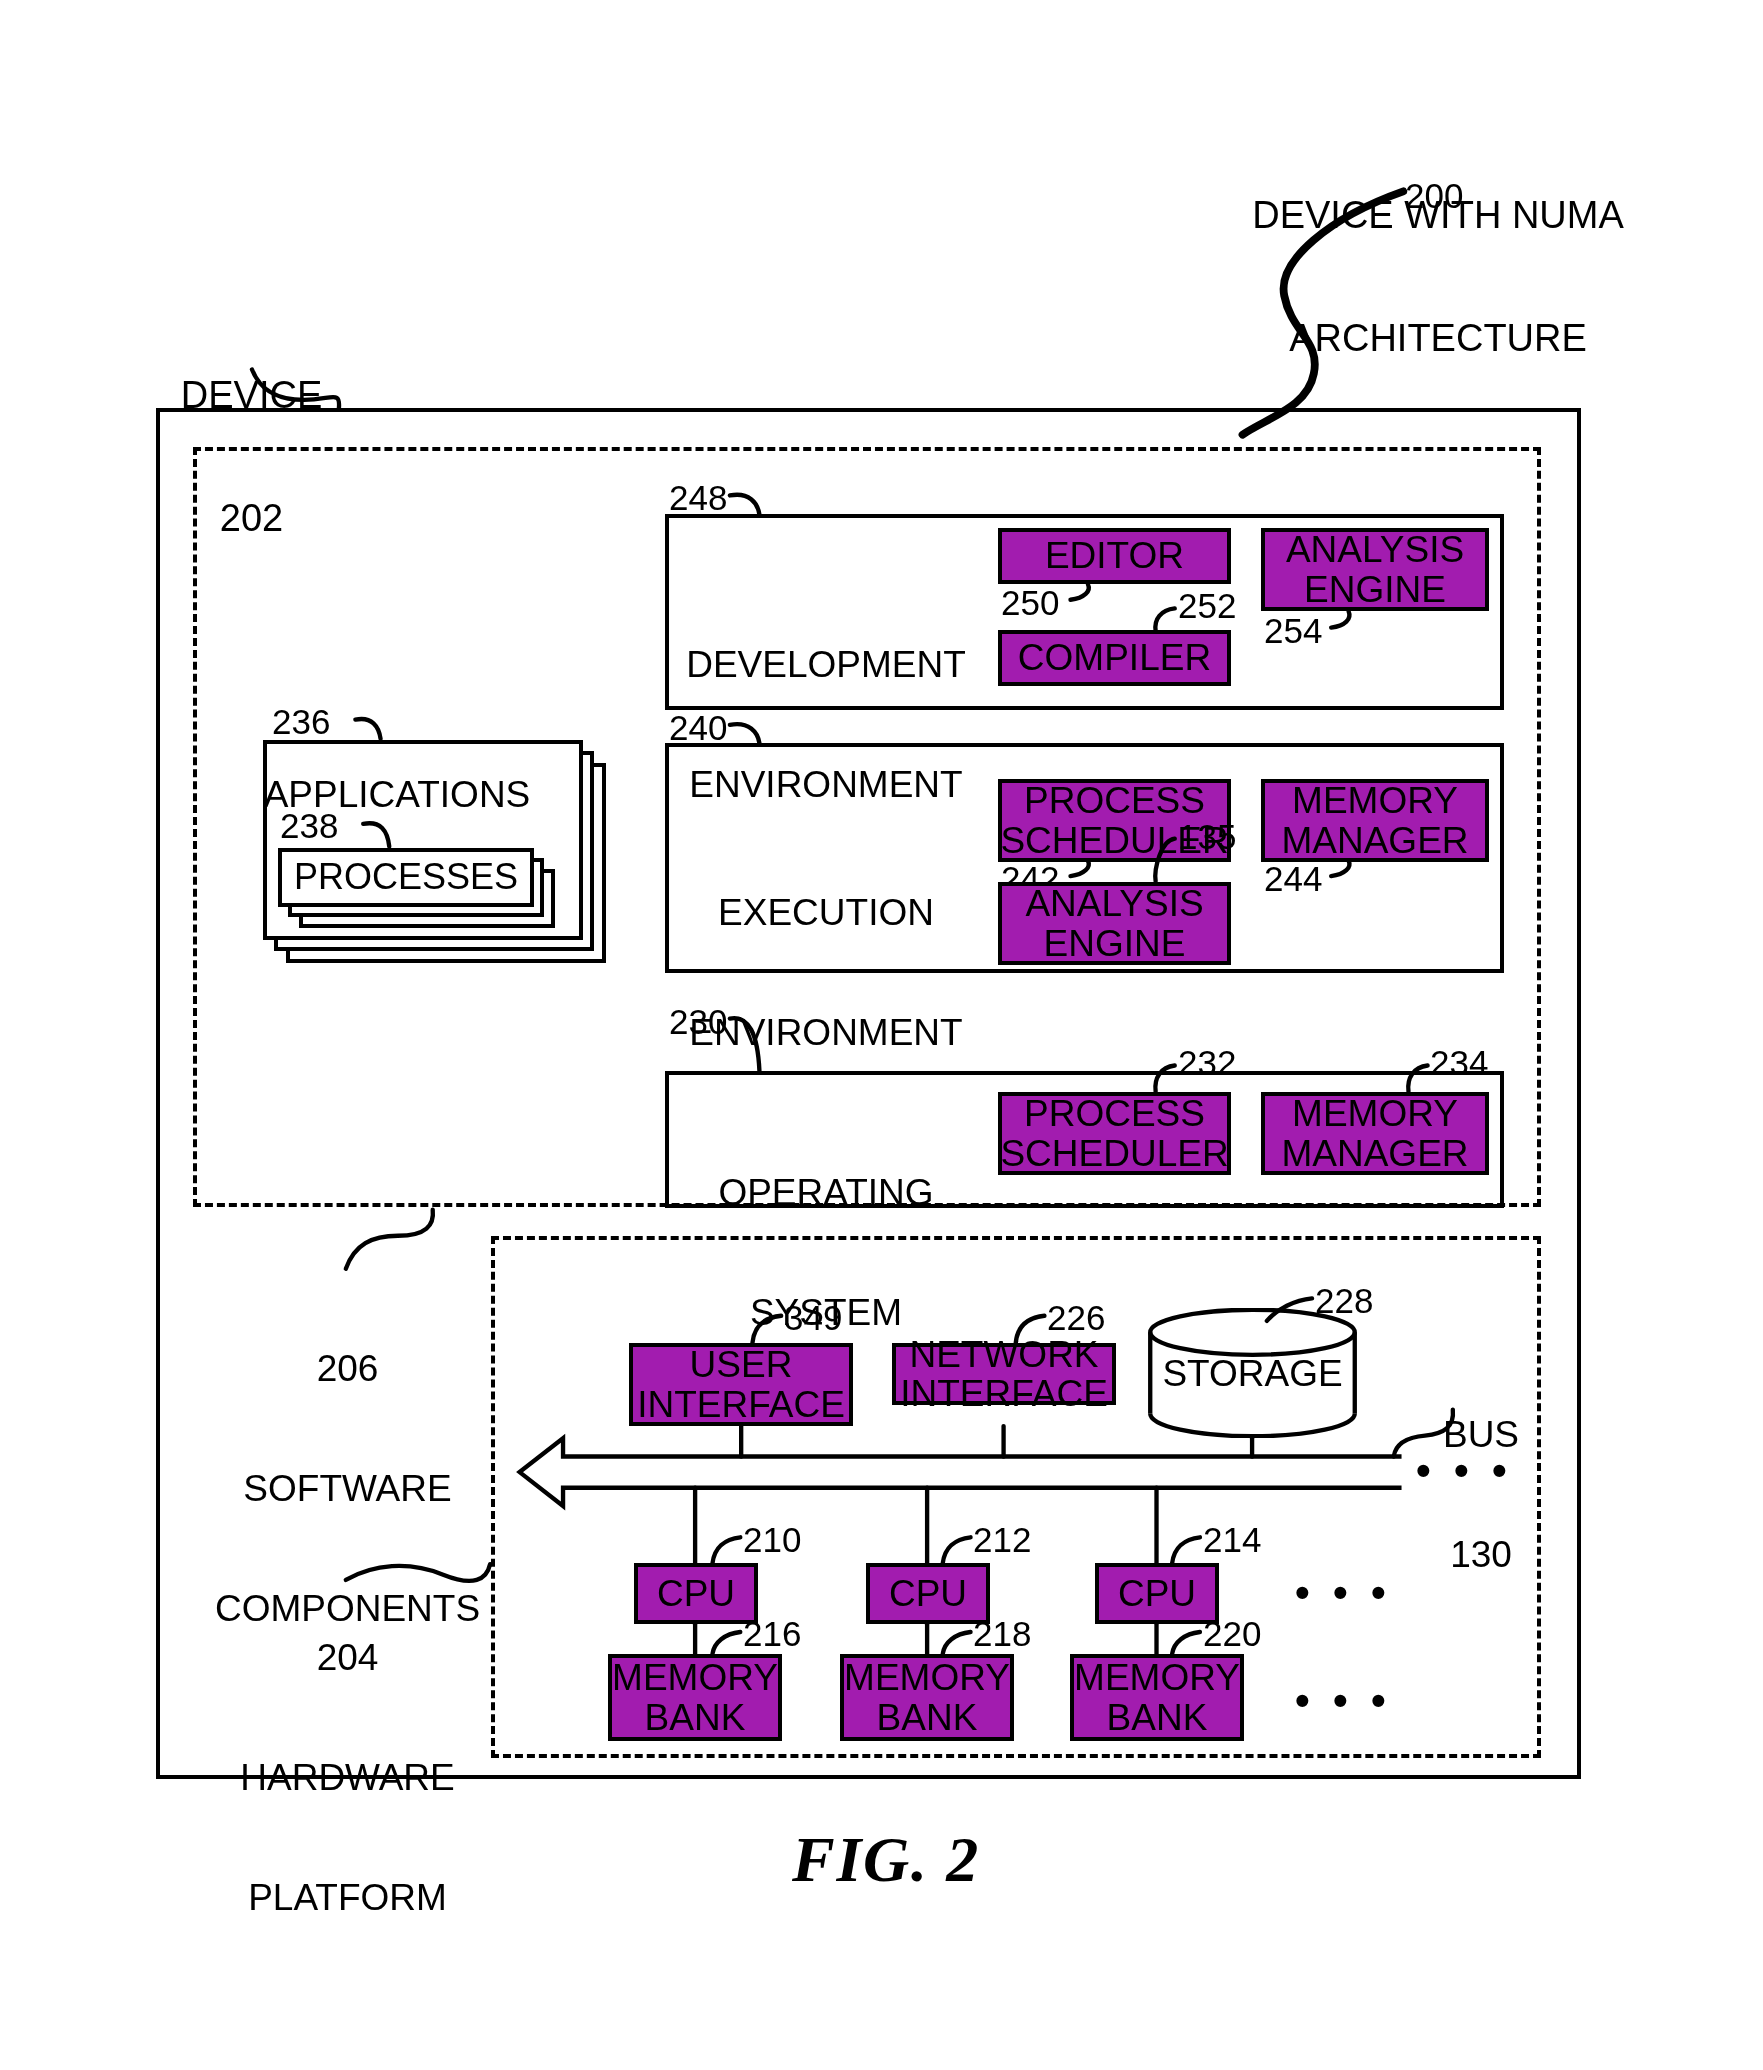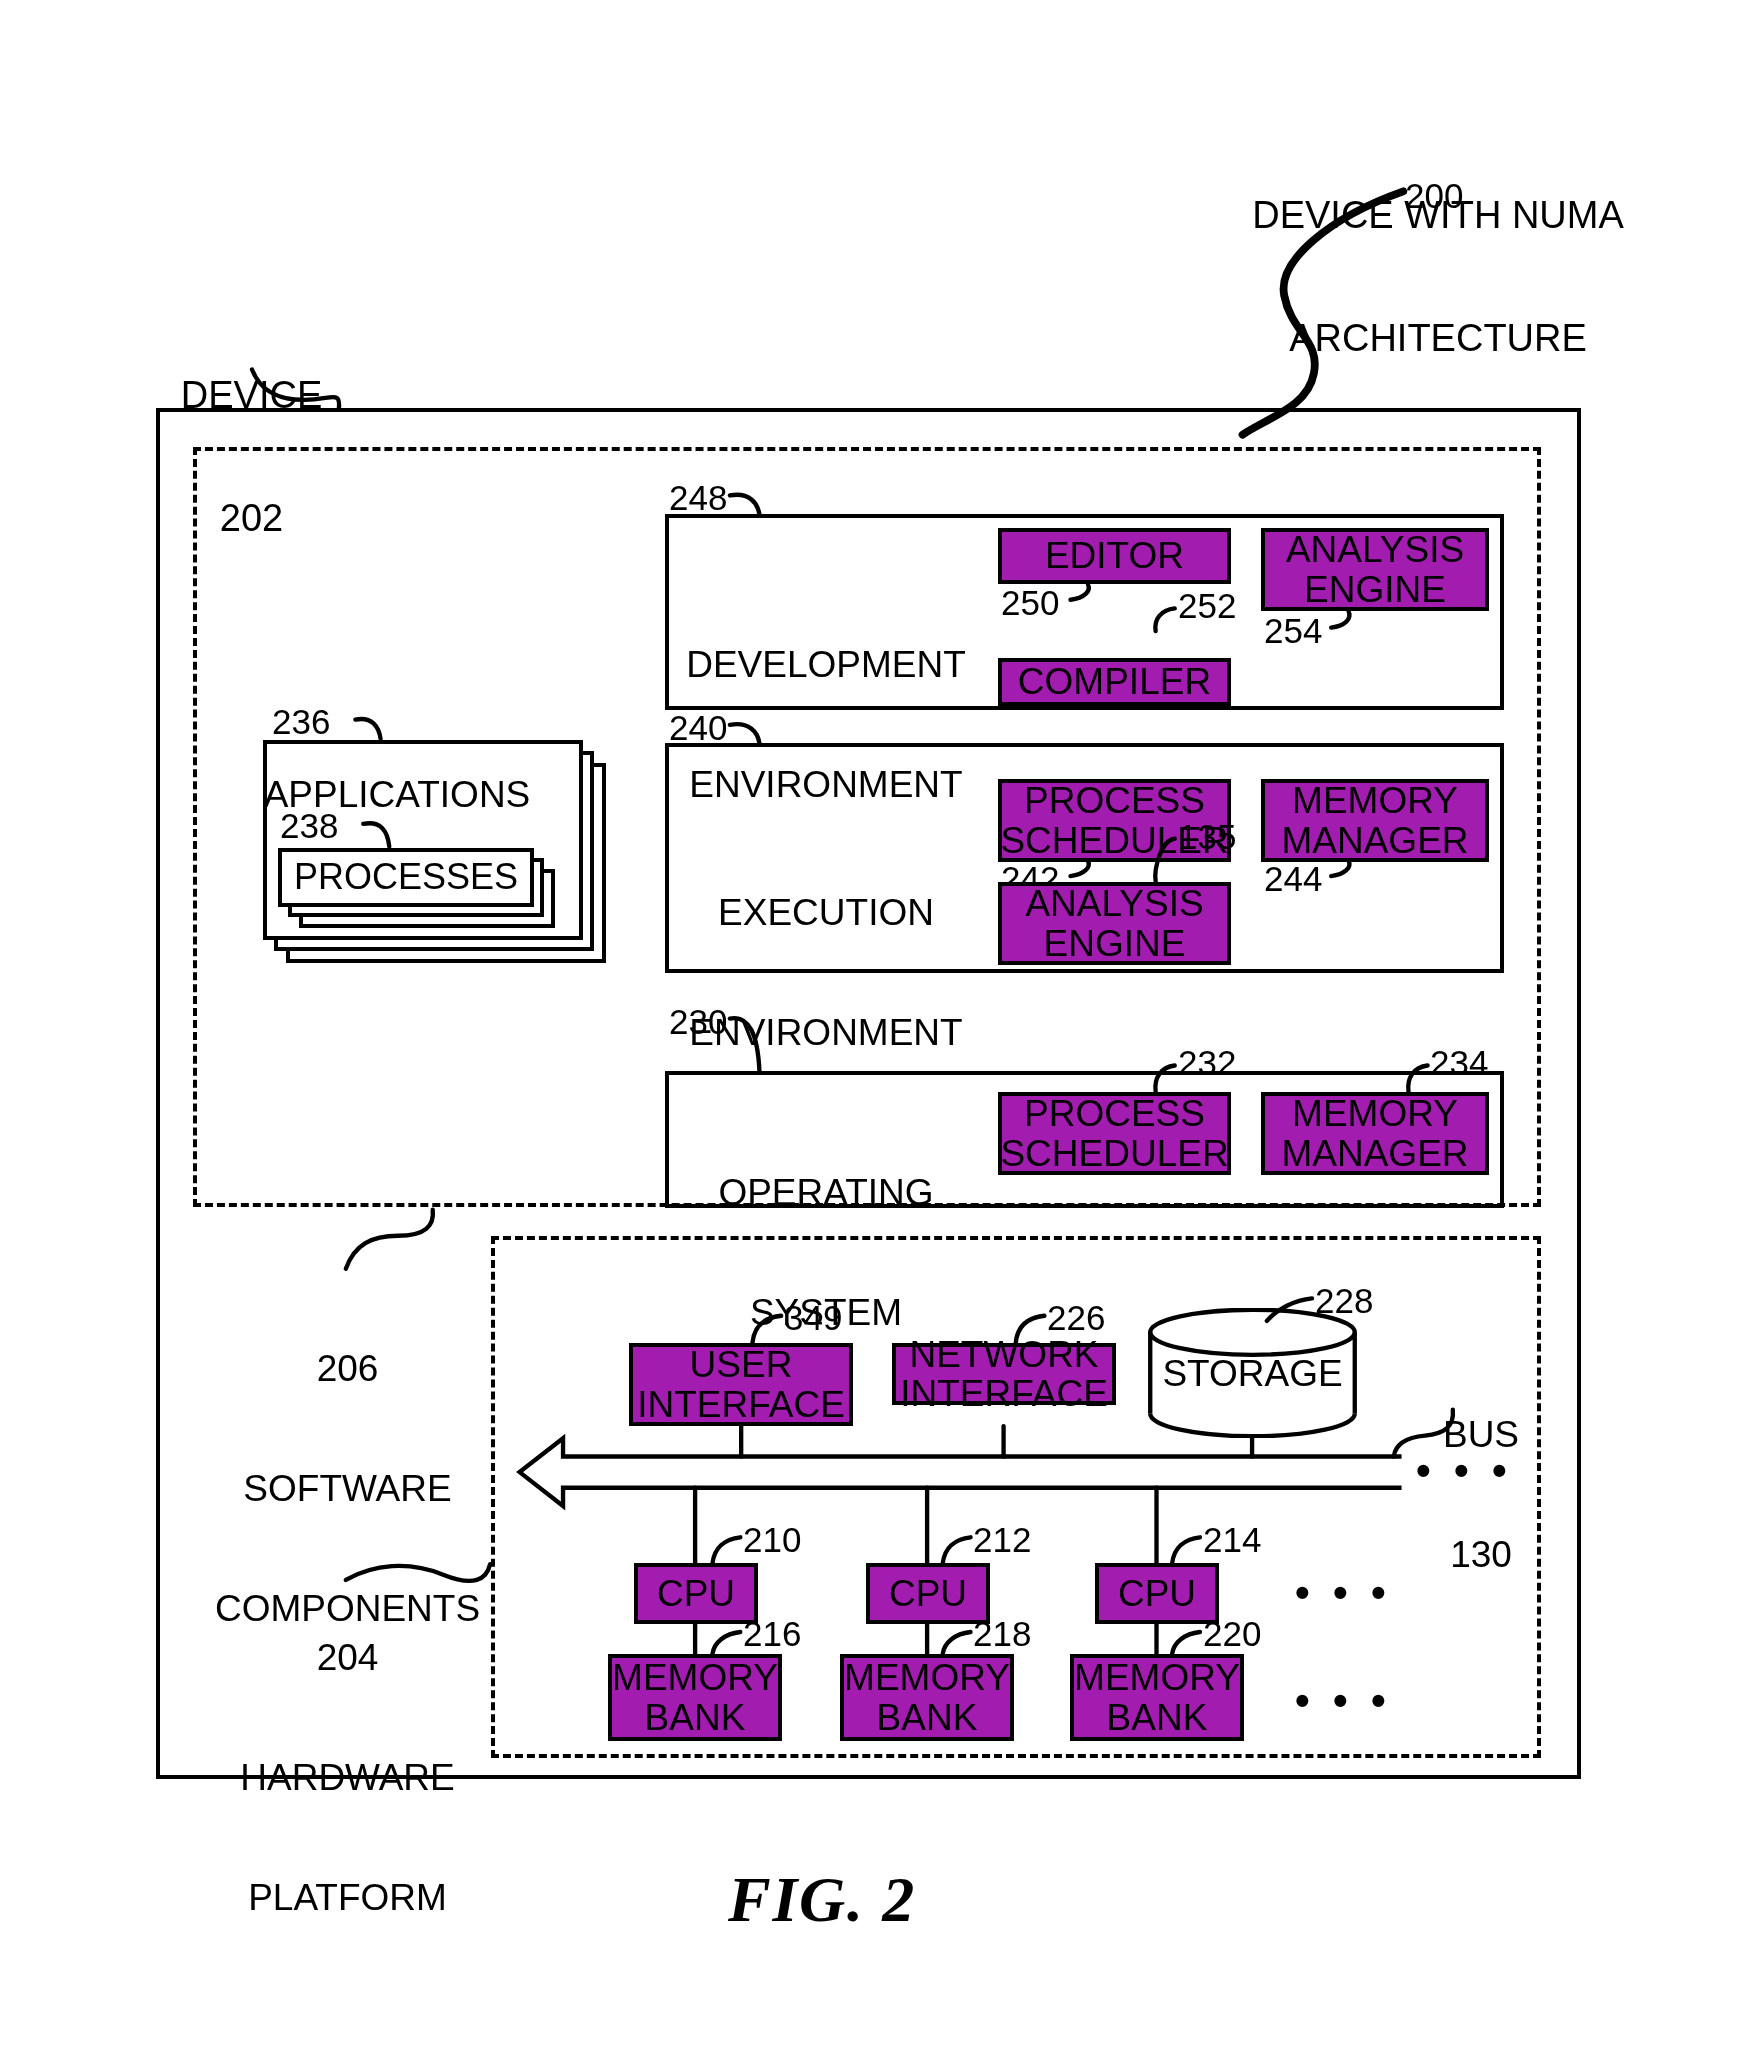--- a/index.html
+++ b/index.html
@@ -65,21 +65,21 @@
   <div class="txt ctr" style="left:674px;top:565px;width:304px;font-size:37px;">
     <div>DEVELOPMENT</div>
     <div>ENVIRONMENT</div>
   </div>
 
   <div class="box" style="left:998px;top:528px;width:233px;height:56px;font-size:37px;">
     <span>EDITOR</span>
   </div>
   <div class="ref" style="left:1001px;top:585px;">250</div>
 
-  <div class="box" style="left:998px;top:630px;width:233px;height:48px;font-size:37px;margin-top:28px;">
+  <div class="box" style="left:998px;top:630px;width:233px;height:56px;font-size:37px;">
     <span>COMPILER</span>
   </div>
   <div class="ref" style="left:1178px;top:588px;text-align:center;">252</div>
 
   <div class="box" style="left:1261px;top:528px;width:228px;height:83px;font-size:37px;">
     <span>
       <span>ANALYSIS</span><br>
       <span>ENGINE</span>
     </span>
   </div>
@@ -239,21 +239,21 @@
   <div class="ref" style="left:1203px;top:1616px;">220</div>
   <div class="box" style="left:1070px;top:1654px;width:174px;height:87px;font-size:37px;">
     <span>
       <span>MEMORY</span><br>
       <span>BANK</span>
     </span>
   </div>
 
   <div class="txt" style="left:1295px;top:1678px;font-size:42px;font-weight:bold;">•  •  •</div>
 
-  <div class="figcap" style="left:728px;top:1823px;margin-top:40px;">FIG. 2</div>
+  <div class="figcap" style="left:792px;top:1823px;">FIG. 2</div>
 
   <svg class="overlay" viewBox="0 0 2029 2383">
     <g fill="none" stroke="#000" stroke-width="5" stroke-linecap="round">
 
       <path d="M1615,220 C1530,250 1470,300 1478,340 C1486,382 1520,392 1512,430
                C1505,468 1460,480 1430,500" stroke-width="9"></path>
 
       <path d="M290,425 C300,450 320,460 350,460 C382,460 392,448 390,470"></path>
 
       <path d="M840,570 C862,566 872,578 874,592"></path>

